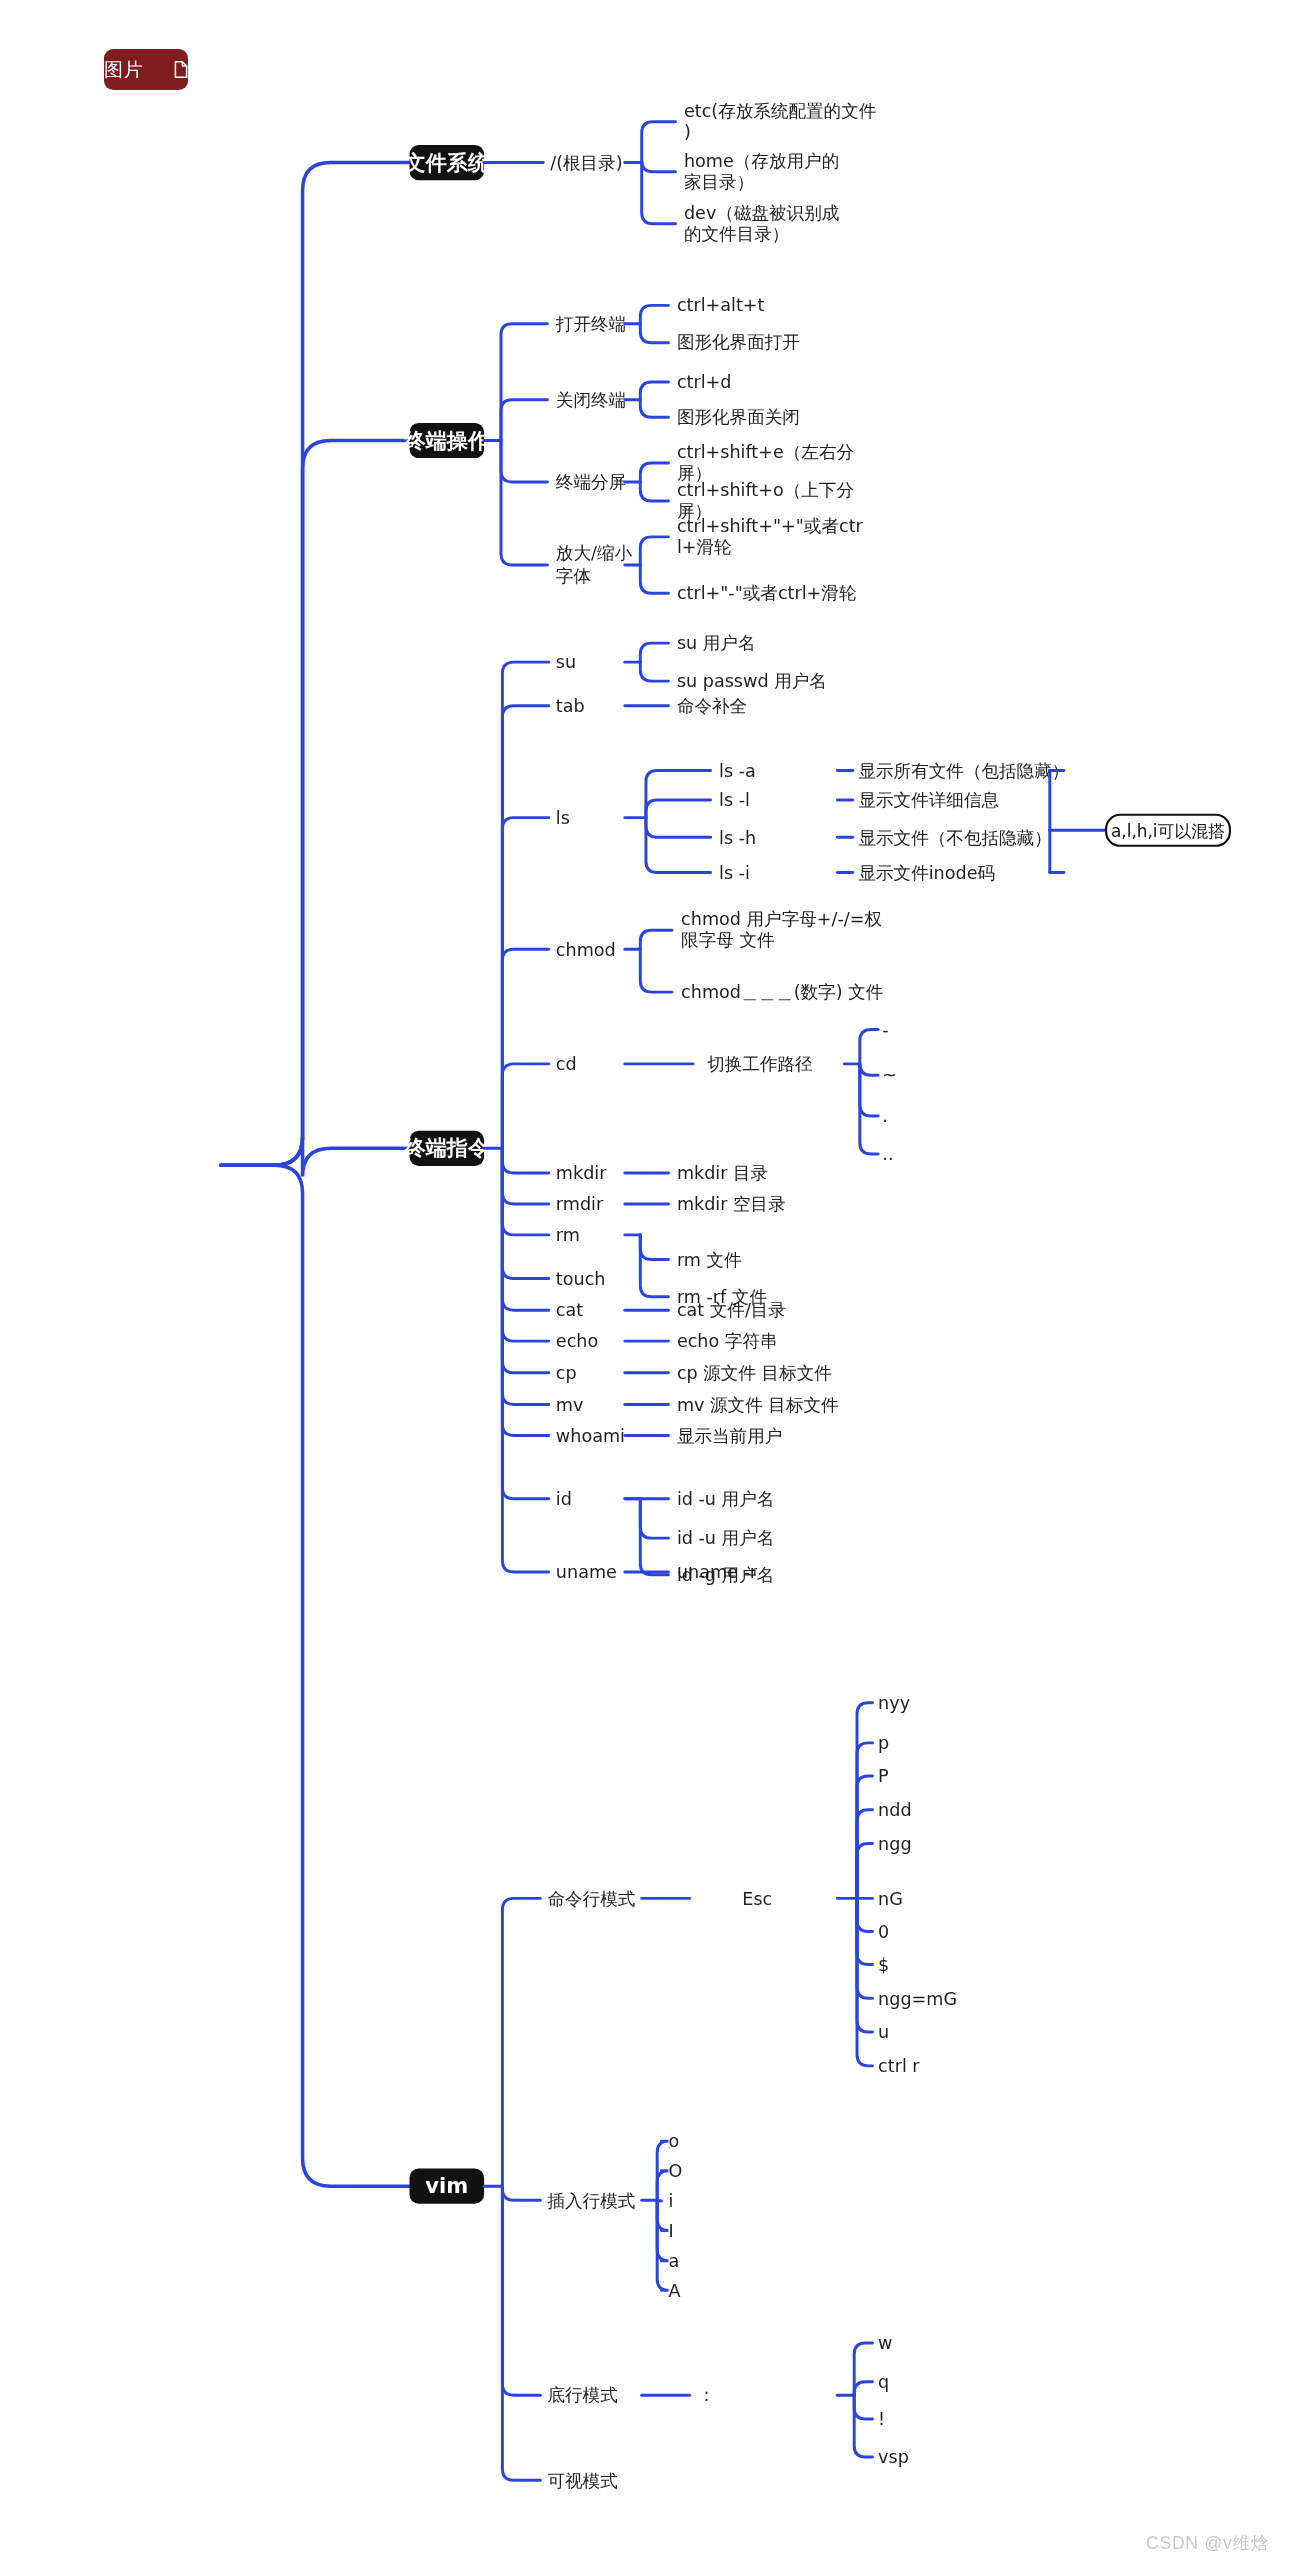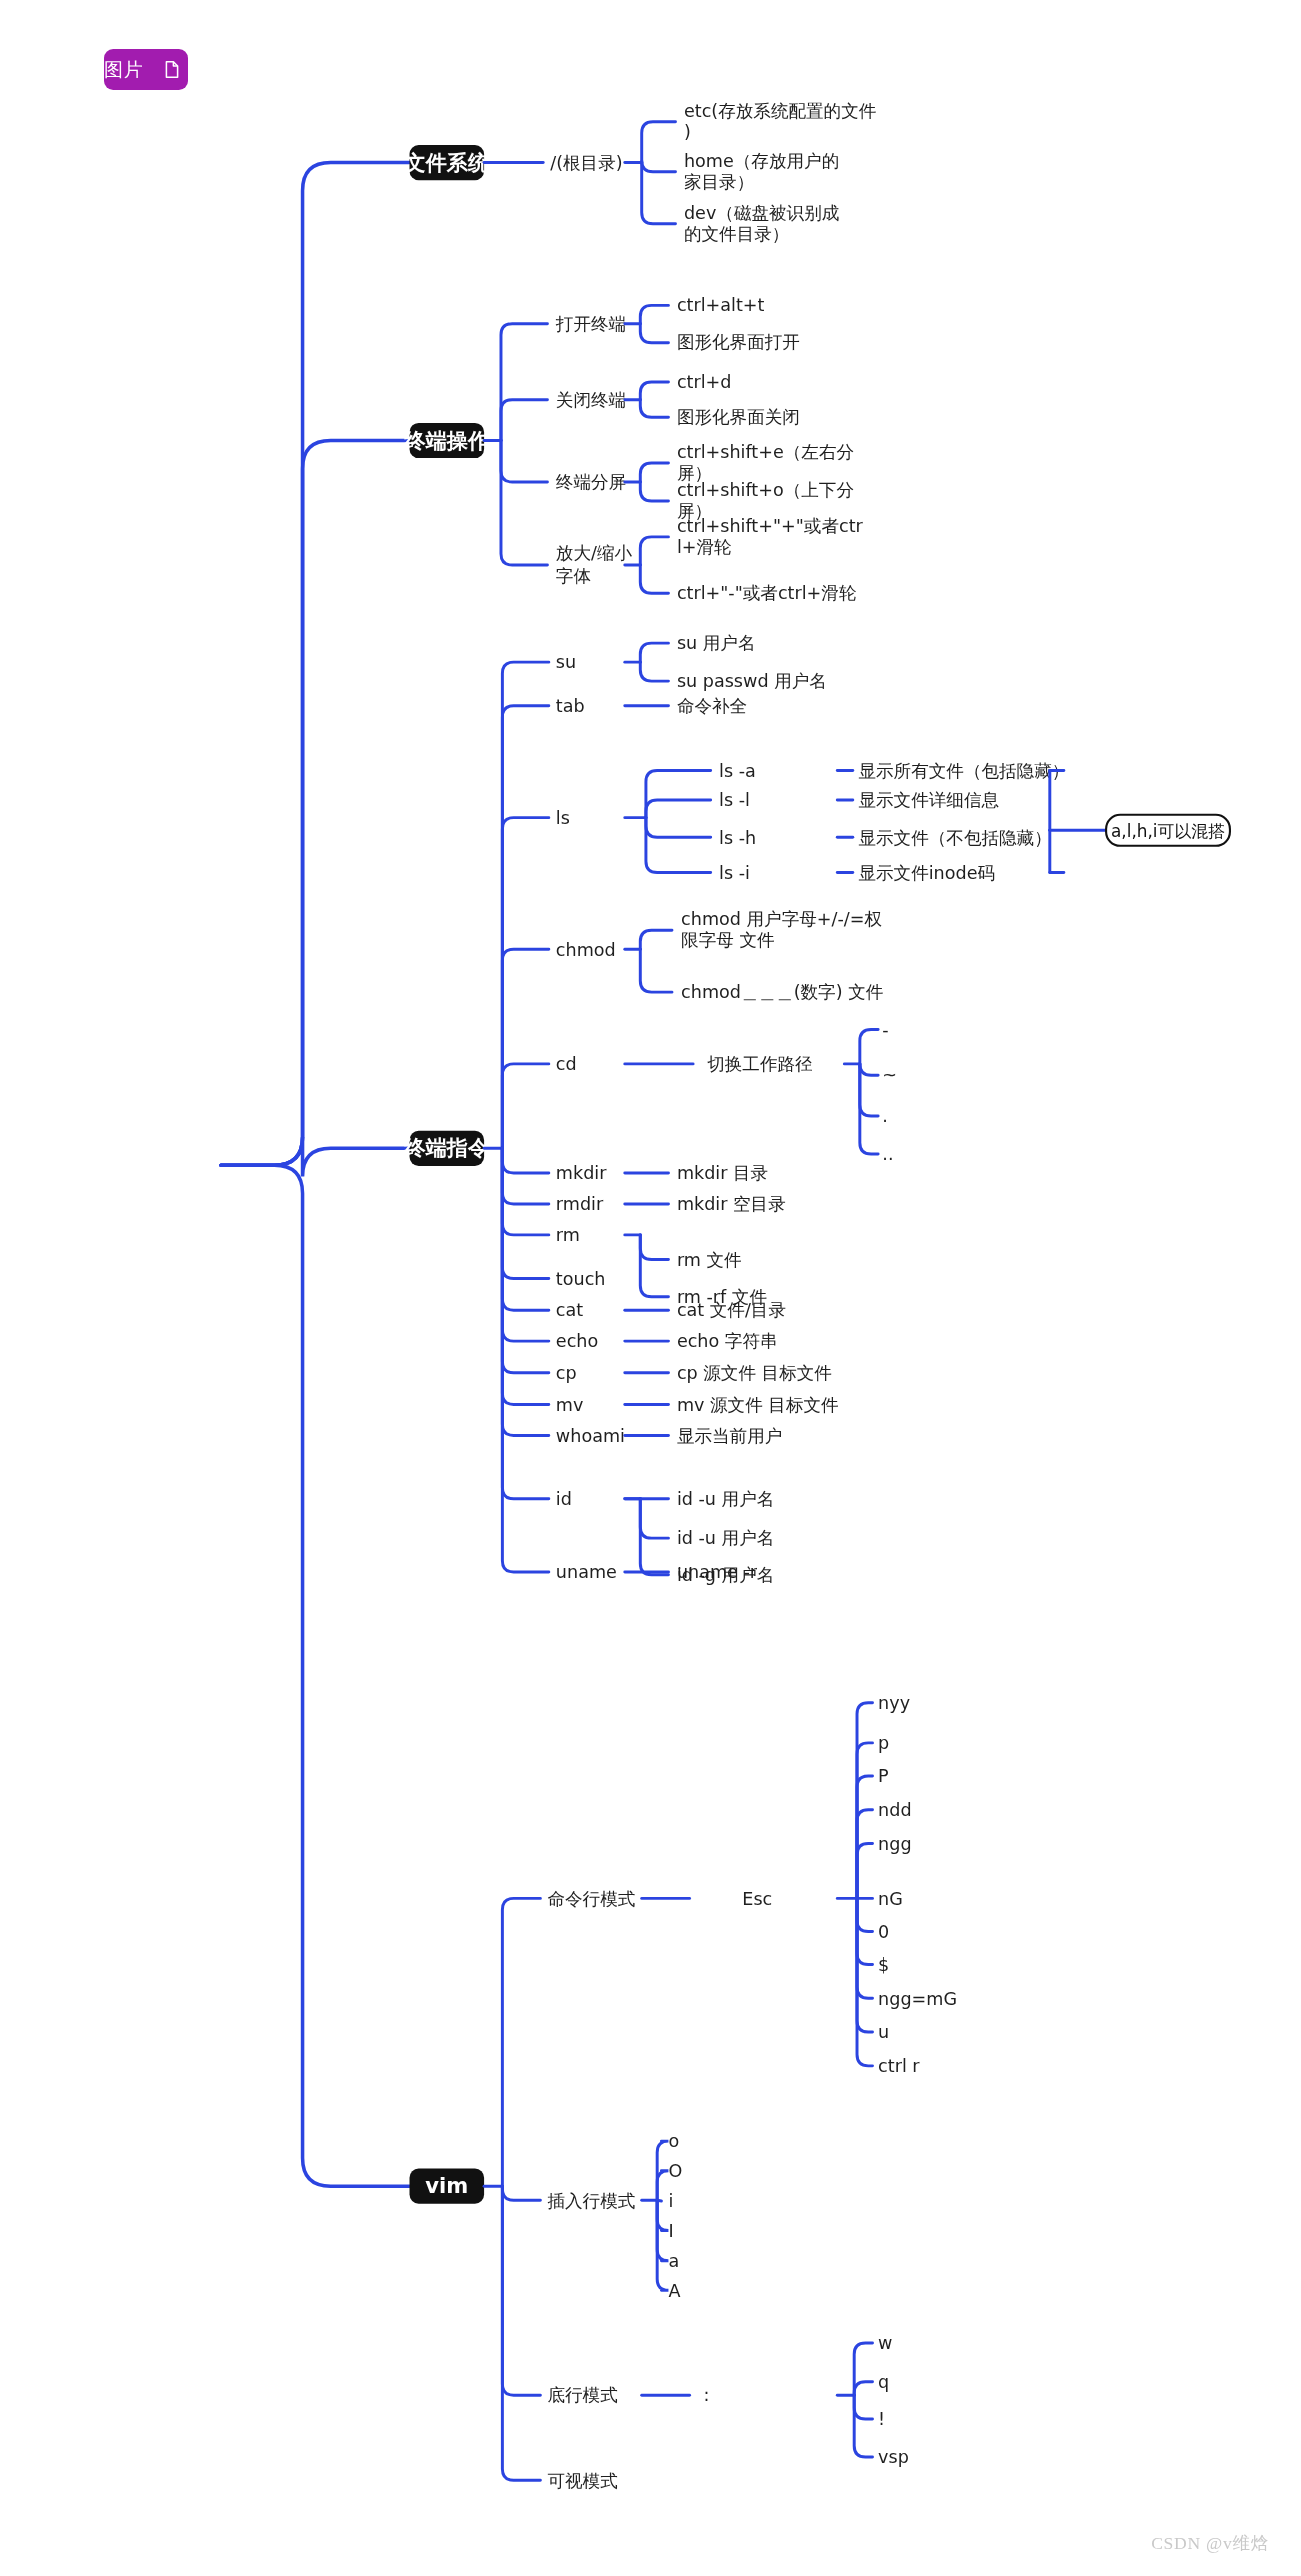--- a/index.html
+++ b/index.html
@@ -4,31 +4,31 @@
 <title>Linux mindmap</title>
 <style>
   html,body{margin:0;padding:0;background:#ffffff;}
   body{font-family:"Liberation Sans","DejaVu Sans",sans-serif;}
   #page{position:relative;width:1301px;height:2576px;background:#fff;overflow:hidden;}
   #mapsvg{position:absolute;left:0;top:0;width:1301px;height:2576px;}
 
   .img-badge{
     position:absolute;left:104px;top:49px;
     width:84px;height:41px;
-    background:#a21caf;border-radius:9.1px;
-    display:flex;align-items:center;justify-content:flex-start;gap:22px;
+    background:#7f1d1d;border-radius:9.1px;
+    display:flex;align-items:center;justify-content:space-between;gap:22px;
     color:#fff;font-size:19px;line-height:1;cursor:pointer;
   }
   .img-badge .lbl{font-family:"DejaVu Sans",sans-serif;font-size:19px;letter-spacing:0.7px;}
   .img-badge .doc-ic{display:block;width:14px;height:17px;}
 
   .watermark{
     position:absolute;right:32px;bottom:21px;
     color:#c9c9c9;font-size:17.6px;letter-spacing:0.7px;
-    font-family:Liberation Serif, serif;
+    font-family:Liberation Sans, sans-serif;
     user-select:none;white-space:nowrap;
   }
 
   
   .nd-label{font-family:"DejaVu Sans","Liberation Sans",sans-serif;font-size:25px;fill:#1f1f1f;}
   .blk-text{font-family:"DejaVu Sans","Liberation Sans",sans-serif;font-size:30px;font-weight:700;fill:#ffffff;}
   .note-text{font-family:"DejaVu Sans","Liberation Sans",sans-serif;font-size:24px;fill:#111;}
   .link{fill:none;stroke:#2b44e0;stroke-width:4.2;stroke-linecap:round;}
   .link.thick{stroke-width:5;}
 </style>

